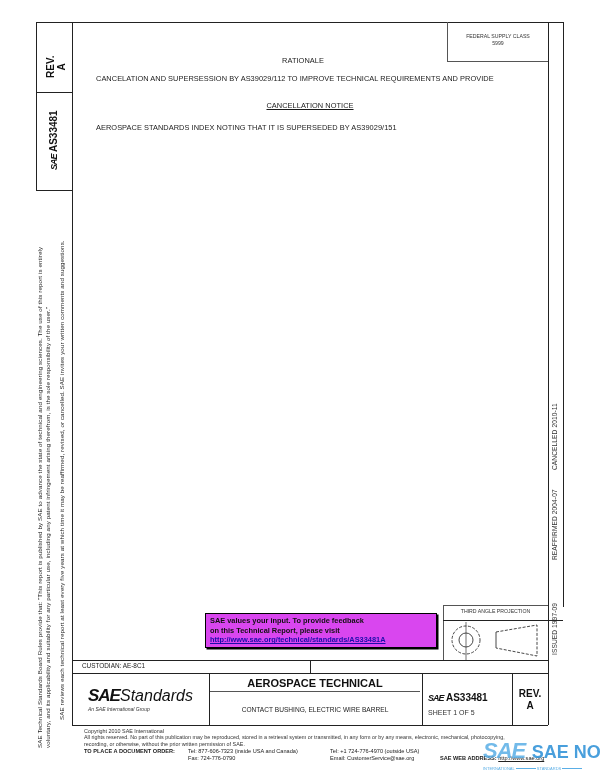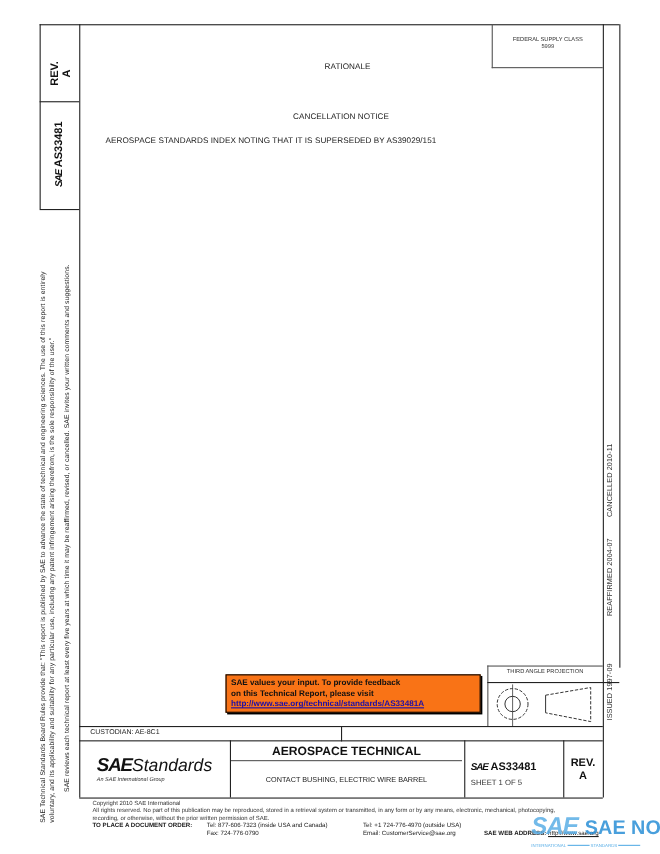--- a/index.html
+++ b/index.html
@@ -8,21 +8,21 @@
   .line-h { position:absolute; height:0; border-top:1.5px solid #222; }
   .line-v { position:absolute; width:0; border-left:1.5px solid #222; }
   .thin-v { position:absolute; width:0; border-left:1px solid #555; }
   .thin-h { position:absolute; height:0; border-top:1px solid #555; }
   .small { font-size:6.2px; letter-spacing:0.1px; }
   .body-text { font-size:7.4px; line-height:8.6px; letter-spacing:0.05px; color:#1a1a1a; }
   .rot { position:absolute; transform-origin:0 0; transform:rotate(-90deg); white-space:nowrap; }
   .center { text-align:center; }
   .bold { font-weight:bold; }
   .fsc { font-size:5.2px; line-height:7px; color:#333; text-align:center; }
-  .feedback { border:1.5px solid #000; box-shadow:1.5px 1.5px 0 #000; background:#f97316; padding:2px 4px; font-size:7.4px; line-height:9.6px; font-weight:bold; }
+  .feedback { border:1.5px solid #000; box-shadow:1.5px 1.5px 0 #000; background:#d946ef; padding:2px 4px; font-size:7.4px; line-height:9.6px; font-weight:bold; }
   .feedback a { color:#1a0dab; text-decoration:underline; }
   .sae-logo { font-family:"Liberation Sans", sans-serif; font-weight:bold; font-style:italic; letter-spacing:-1px; }
   .aero { font-family:"Liberation Sans", sans-serif; font-weight:normal; font-style:italic; }
   .wm { color:#2a8fd6; font-weight:bold; }
 </style>
 </head>
 <body>
 
 <div class="line-h" style="left:36px; top:22px; width:527px;"></div>
 <div class="line-v" style="left:36px; top:22px; height:168px;"></div>
@@ -49,24 +49,25 @@
 <div class="rot small" style="left:551px; top:560px; font-size:6.6px; color:#333;">REAFFIRMED 2004-07</div>
 <div class="rot small" style="left:551px; top:470px; font-size:6.6px; color:#333;">CANCELLED 2010-11</div>
 
 <div class="thin-v" style="left:447px; top:22px; height:40px;"></div>
 <div class="thin-h" style="left:447px; top:61px; width:101px;"></div>
 <div class="abs fsc" style="left:448px; top:33px; width:100px;">
   <div>FEDERAL SUPPLY CLASS</div>
   <div>5999</div>
 </div>
 
-<div class="abs body-text center" style="left:78px; top:57px; width:476px;">RATIONALE</div>
+<div class="abs body-text center" style="left:65px; top:57px; width:476px;">RATIONALE</div>
 <div class="abs body-text" style="left:96px; top:75px; width:450px;">
+  <div>CANCELATION AND SUPERSESSION BY AS39029/112 TO IMPROVE TECHNICAL REQUIREMENTS AND PROVIDE</div>
 </div>
-<div class="abs body-text center" style="left:72px; top:102px; width:476px;">CANCELLATION NOTICE</div>
+<div class="abs body-text center" style="left:72px; top:102px; width:476px;text-decoration:underline;">CANCELLATION NOTICE</div>
 <div class="abs body-text" style="left:96px; top:124px; width:450px;">
   <div>AEROSPACE STANDARDS INDEX NOTING THAT IT IS SUPERSEDED BY AS39029/151</div>
 </div>
 
 <div class="abs feedback" style="left:205px; top:613px; width:222px;">
   <div>SAE values your input. To provide feedback</div>
   <div>on this Technical Report, please visit</div>
   <a href="#">http://www.sae.org/technical/standards/AS33481A</a>
 </div>
 

